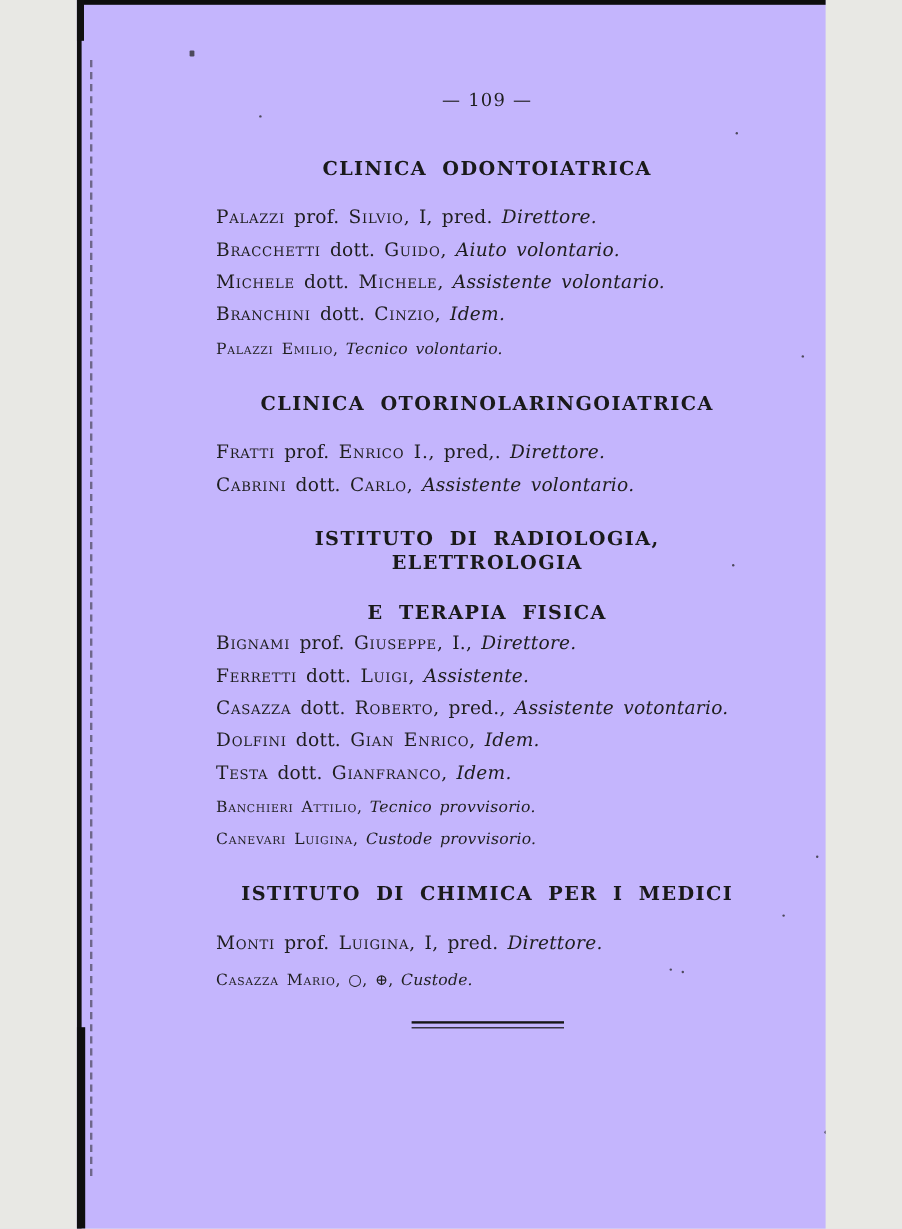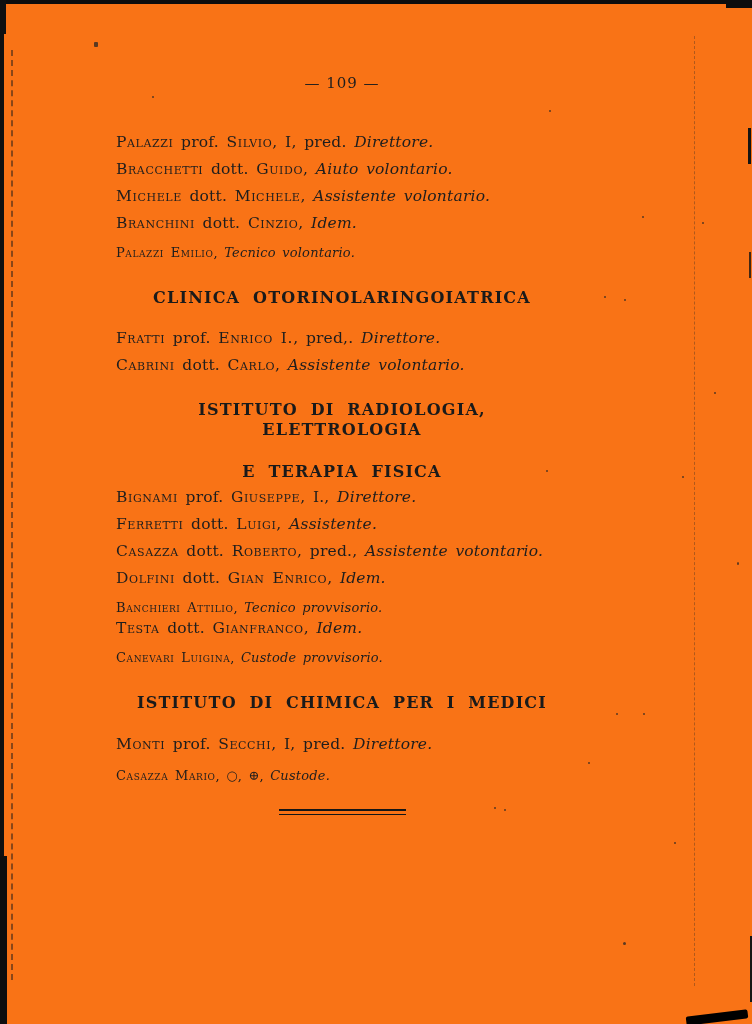--- a/index.html
+++ b/index.html
@@ -1,20 +1,20 @@
 <!DOCTYPE html>
 <html><head>
 <meta charset="utf-8">
 <style>
   html,body{margin:0;padding:0;background:#e8e8e4;}
   #page{
     position:relative;
-    width:752px;height:1024px;
+    width:624px;height:1024px;
     margin:0 auto;
-    background:#f97316;
+    background:#c4b5fd;
     overflow:hidden;
     font-family:"DejaVu Serif","Liberation Serif",serif;
     color:#1e1e1e;
   }
   
   #content{
     position:absolute;
     left:116px;top:0;
     width:452px;
   }
@@ -99,44 +99,45 @@
   <i class="speck" style="left:588px;top:762px;width:2px;height:2px;"></i>
   <i class="speck" style="left:494px;top:807px;width:2px;height:2px;"></i>
   <i class="speck" style="left:504px;top:809px;width:2px;height:2px;"></i>
   <i class="speck" style="left:674px;top:842px;width:2px;height:2px;"></i>
   <i class="speck" style="left:623px;top:942px;width:3px;height:3px;"></i>
 
   <div id="content">
     <p class="pageno">— 109 —</p>
     <div id="directory">
         <section class="sec sec-0">
+          <div class="sec-title">CLINICA ODONTOIATRICA</div>
           <p class="entry normal"><span class="sc">Palazzi</span><span class="rm"> prof. </span><span class="sc">Silvio</span><span class="rm">, I, pred. </span><span class="it">Direttore.</span></p>
           <p class="entry normal"><span class="sc">Bracchetti</span><span class="rm"> dott. </span><span class="sc">Guido</span><span class="rm">, </span><span class="it">Aiuto volontario.</span></p>
           <p class="entry normal"><span class="sc">Michele</span><span class="rm"> dott. </span><span class="sc">Michele</span><span class="rm">, </span><span class="it">Assistente volontario.</span></p>
           <p class="entry normal"><span class="sc">Branchini</span><span class="rm"> dott. </span><span class="sc">Cinzio</span><span class="rm">, </span><span class="it">Idem.</span></p>
           <p class="entry small"><span class="sc">Palazzi Emilio</span><span class="rm">, </span><span class="it">Tecnico volontario.</span></p>
         </section>
         <section class="sec sec-1">
           <div class="sec-title">CLINICA OTORINOLARINGOIATRICA</div>
           <p class="entry normal"><span class="sc">Fratti</span><span class="rm"> prof. </span><span class="sc">Enrico I.</span><span class="rm">, pred,. </span><span class="it">Direttore.</span></p>
           <p class="entry normal"><span class="sc">Cabrini</span><span class="rm"> dott. </span><span class="sc">Carlo</span><span class="rm">, </span><span class="it">Assistente volontario.</span></p>
         </section>
         <section class="sec sec-2">
           <div class="sec-title">ISTITUTO DI RADIOLOGIA, ELETTROLOGIA</div>
           <div class="sec-title cont">E TERAPIA FISICA</div>
           <p class="entry normal"><span class="sc">Bignami</span><span class="rm"> prof. </span><span class="sc">Giuseppe</span><span class="rm">, I., </span><span class="it">Direttore.</span></p>
           <p class="entry normal"><span class="sc">Ferretti</span><span class="rm"> dott. </span><span class="sc">Luigi</span><span class="rm">, </span><span class="it">Assistente.</span></p>
           <p class="entry normal"><span class="sc">Casazza</span><span class="rm"> dott. </span><span class="sc">Roberto</span><span class="rm">, pred., </span><span class="it">Assistente votontario.</span></p>
           <p class="entry normal"><span class="sc">Dolfini</span><span class="rm"> dott. </span><span class="sc">Gian Enrico</span><span class="rm">, </span><span class="it">Idem.</span></p>
+          <p class="entry normal"><span class="sc">Testa</span><span class="rm"> dott. </span><span class="sc">Gianfranco</span><span class="rm">, </span><span class="it">Idem.</span></p>
           <p class="entry small"><span class="sc">Banchieri Attilio</span><span class="rm">, </span><span class="it">Tecnico provvisorio.</span></p>
-          <p class="entry normal"><span class="sc">Testa</span><span class="rm"> dott. </span><span class="sc">Gianfranco</span><span class="rm">, </span><span class="it">Idem.</span></p>
           <p class="entry small"><span class="sc">Canevari Luigina</span><span class="rm">, </span><span class="it">Custode provvisorio.</span></p>
         </section>
         <section class="sec sec-3">
           <div class="sec-title">ISTITUTO DI CHIMICA PER I MEDICI</div>
-          <p class="entry normal"><span class="sc">Monti</span><span class="rm"> prof. </span><span class="sc">Secchi</span><span class="rm">, I, pred. </span><span class="it">Direttore.</span></p>
+          <p class="entry normal"><span class="sc">Monti</span><span class="rm"> prof. </span><span class="sc">Luigina</span><span class="rm">, I, pred. </span><span class="it">Direttore.</span></p>
           <p class="entry small"><span class="sc">Casazza Mario</span><span class="rm">, ○, ⊕, </span><span class="it">Custode.</span></p>
         </section>
       </div>
     <div class="rule"></div>
   </div>
 
 </div>
 
 </body></html>

